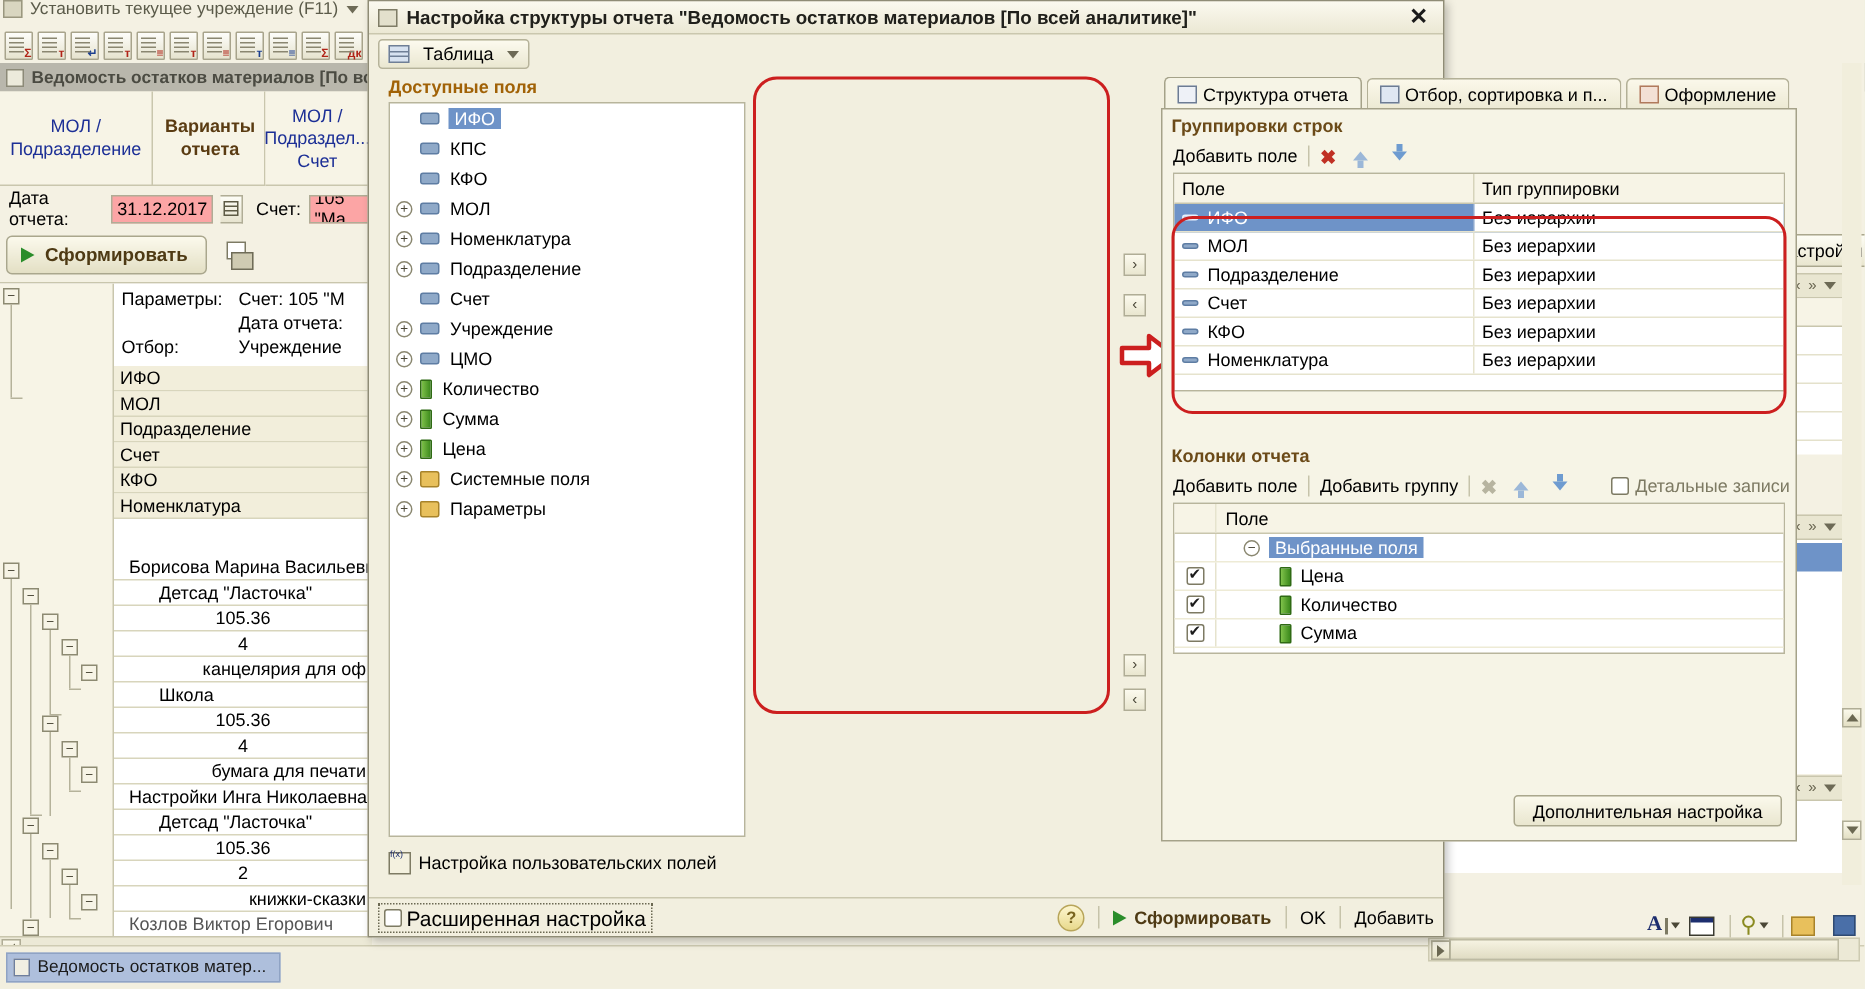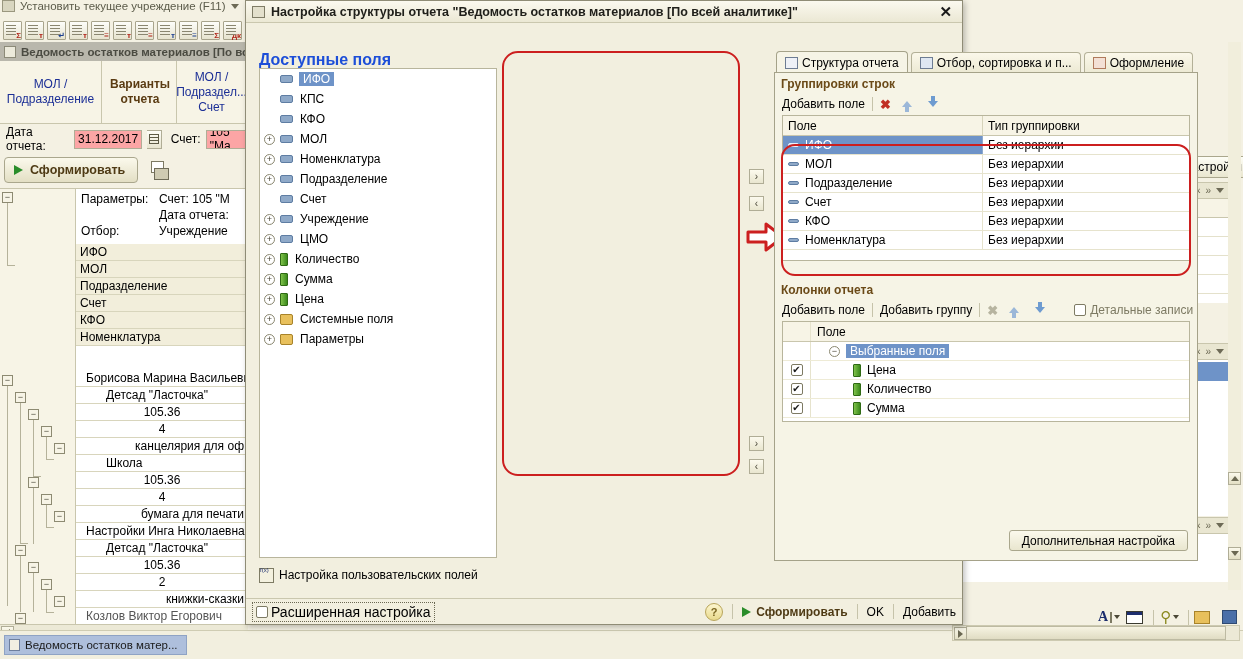--- a/index.html
+++ b/index.html
@@ -262,21 +262,21 @@
     height: 20px; display: flex; align-items: center; gap: 9px; padding: 0 6px; font-size: 12px;
   }
   .mode-btn .mi { width: 14px; height: 12px; background: #d7e2f0; border: 1px solid #6f7f96; position: relative; }
   .mode-btn .mi::after { content:""; position:absolute; left:0; top:3px; width:12px; height:1px; background:#6f7f96;
     box-shadow: 0 3px 0 #6f7f96; }
 
   
   .avail {
     position: absolute; left: 9px; top: 50px; width: 242px; height: 510px;
   }
-  .avail-header { font-weight: bold; color: #1d4ed8; font-size: 16px; padding-left: 4px; }
+  .avail-header { font-weight: bold; color: #a16207; font-size: 12px; padding-left: 4px; }
   .avail-list {
     position: absolute; left: 4px; top: 17px; width: 238px; height: 490px;
     background: #fff; border: 1px solid #b8b59c; overflow: hidden;
   }
   .tree-row { height: 20px; display: flex; align-items: center; font-size: 12px; padding-left: 4px; }
   .exp {
     width: 11px; height: 11px; border: 1px solid #8a8770; border-radius: 50%;
     font-size: 9px; line-height: 9px; text-align: center; color: #4a4738;
     margin-right: 5px; background: #fff; flex: 0 0 auto;
   }
@@ -717,20 +717,27 @@
   </div>
 
   <div class="dialog">
 
     <div class="dlg-title">
       <span class="t-ico"></span>
       <span>Настройка структуры отчета "Ведомость остатков материалов [По всей аналитике]"</span>
       <span class="dlg-close">✕</span>
     </div>
 
+    <div class="dlg-modebar">
+      <div class="mode-btn">
+        <span class="mi"></span>
+        <span>Таблица</span>
+        <span class="caret-d"></span>
+      </div>
+    </div>
 
     <div class="avail">
       <div class="avail-header">Доступные поля</div>
       <div class="avail-list">
         <div class="tree-row">
           <span class="exp blank"></span>
           <span class="fld-ico"></span>
           <span class="lbl sel">ИФО</span>
         </div>
         <div class="tree-row">
@@ -885,21 +892,21 @@
           </div>
           <div class="g-row">
             <span class="c" style="width:200px;">
                 <span class="dash"></span>
                 <span>Номенклатура</span>
               </span>
             <span class="c" style="flex:1;border-right:none;">Без иерархии</span>
           </div>
         </div>
 
-        <div class="sec-title" style="padding-top:22px;">Колонки отчета</div>
+        <div class="sec-title" style="padding-top:12px;margin-top:24px;">Колонки отчета</div>
         <div class="mini-toolbar">
           <span>Добавить поле</span>
           <span class="mt-sep"></span>
           <span>Добавить группу</span>
           <span class="mt-sep"></span>
           <span class="x-red dis">✖</span>
           <span class="arr-up" style="margin-left:4px;"></span>
           <span class="arr-dn" style="margin-left:9px;"></span>
           <span style="margin-left:22px;display:flex;align-items:center;gap:4px;color:#7d7a63;">
             <span class="chk-sq"></span>

